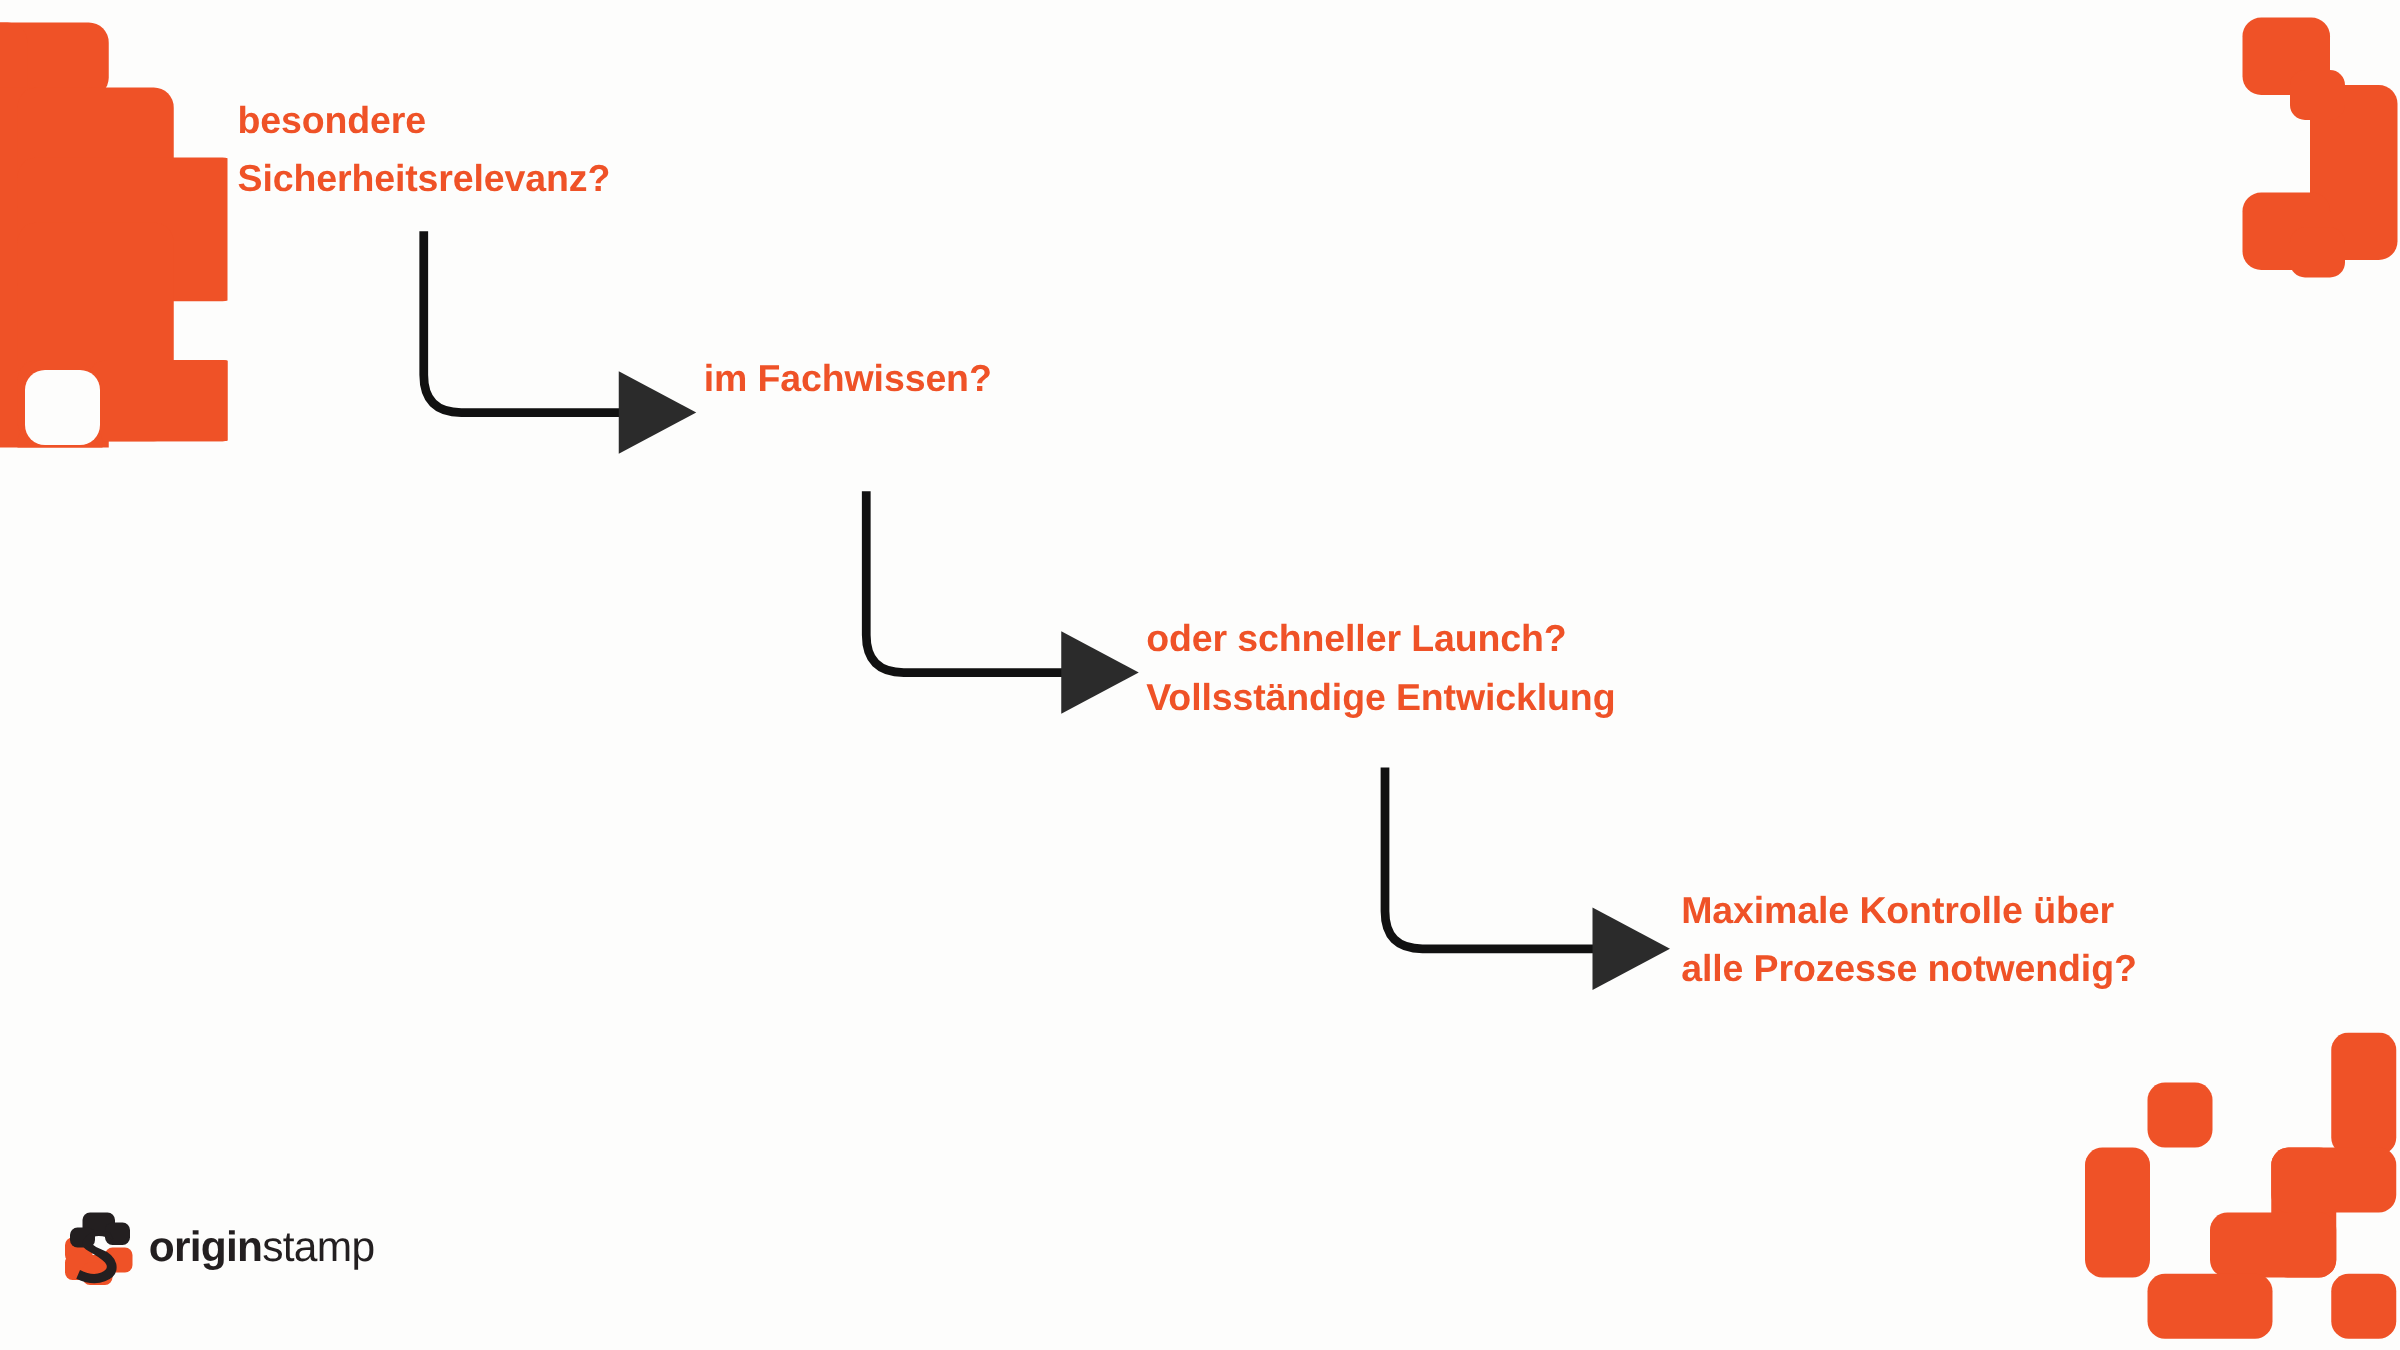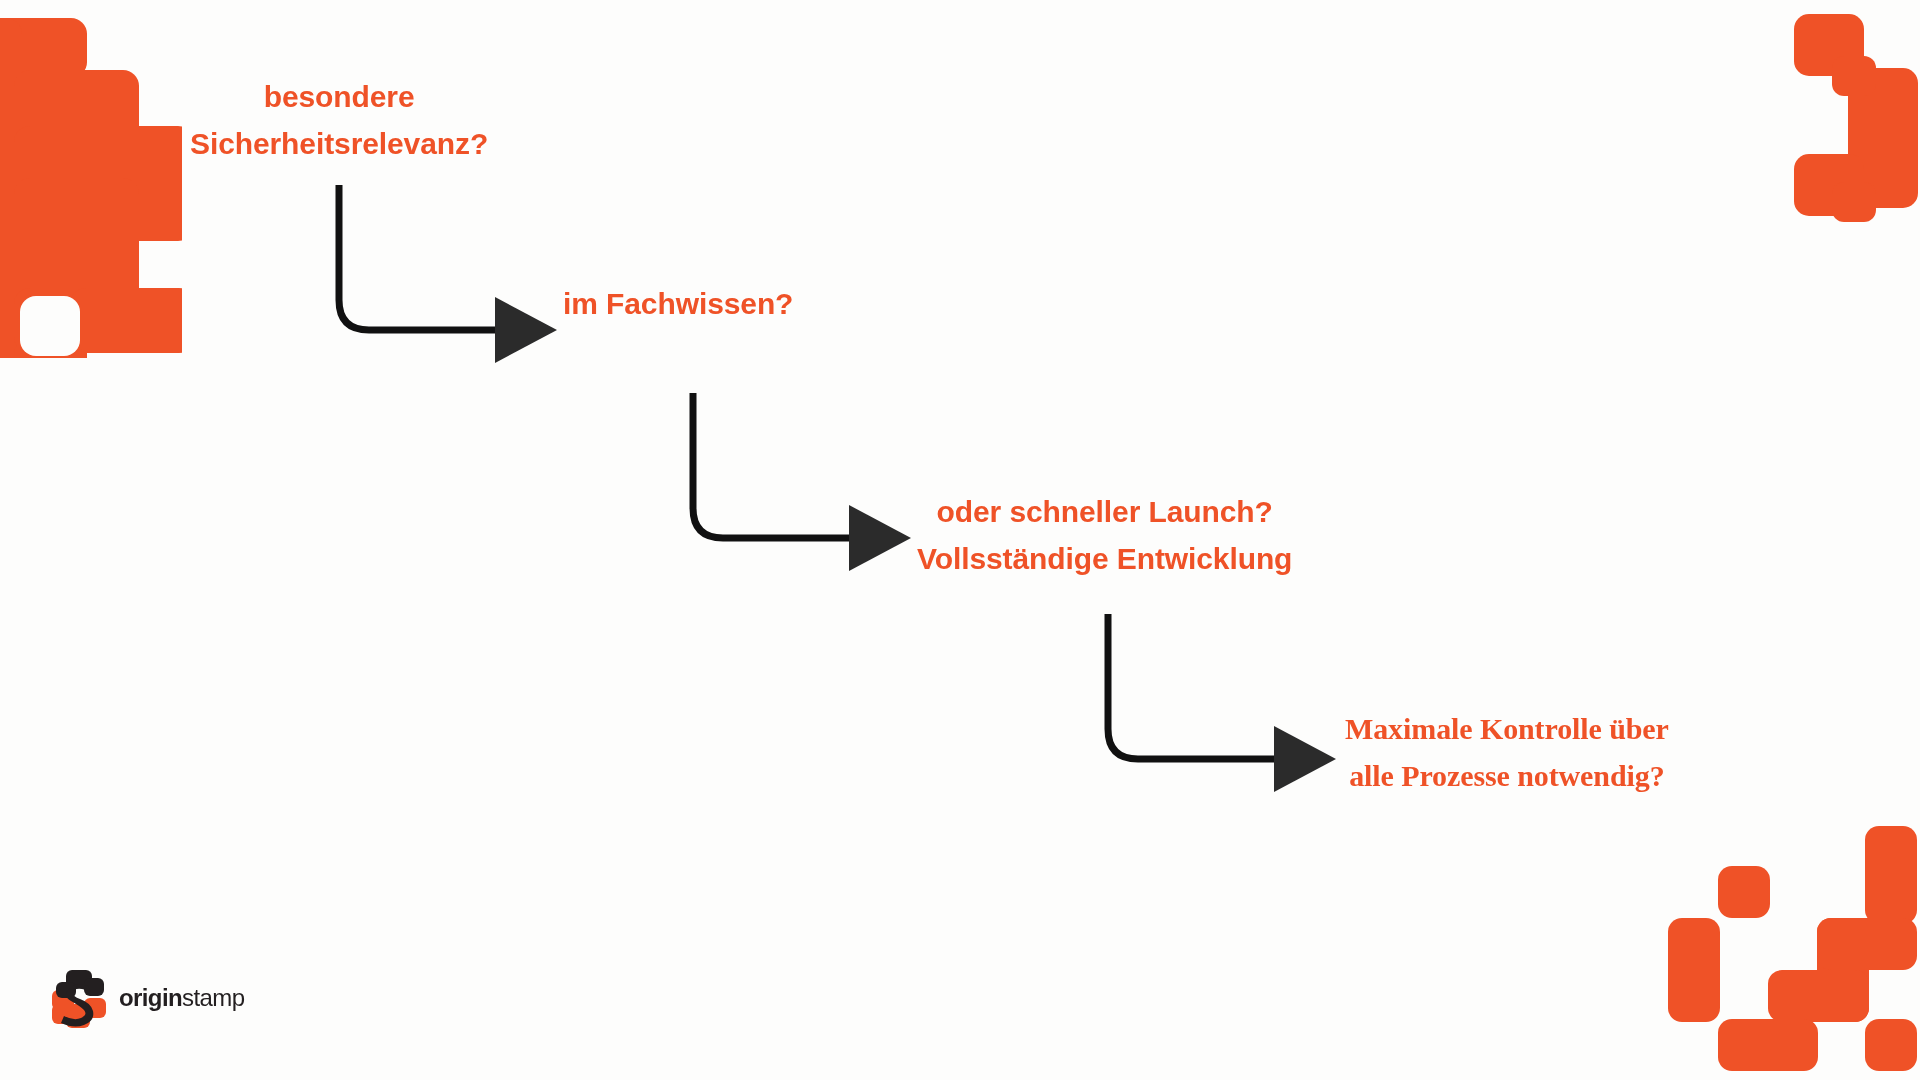--- a/index.html
+++ b/index.html
@@ -13,21 +13,20 @@
     background: #fdfdfc;
     font-family: "Liberation Sans", sans-serif;
     overflow: hidden;
   }
   #canvas {
     position: relative;
     width: 1920px;
     height: 1080px;
     background: #fdfdfc;
     overflow: hidden;
-    text-align: center;
   }
   
   .ornament {
     position: absolute;
     pointer-events: none;
   }
   .ornament svg { display: block; }
 
   
   .node {
@@ -51,21 +50,21 @@
   #logo {
     position: absolute;
     left: 50px;
     top: 968px;
     display: flex;
     align-items: center;
     gap: 11px;
   }
   #logo-mark { display: block; }
   #logo-text {
-    font-size: 24px;
+    font-size: 34px;
     letter-spacing: -0.6px;
     color: #231f20;
     line-height: 1;
     white-space: nowrap;
     padding-bottom: 3px;
   }
   #logo-text .wordmark-bold { font-weight: bold; }
   #logo-text .wordmark-light { font-weight: normal; }
 </style>
 </head>
@@ -148,21 +147,21 @@
     <span class="line">Vollsständige Entwicklung</span>
   </div>
 
   <div class="connector" style="left:1104px; top:614px;">
     <svg width="250" height="165" viewBox="0 0 250 165" xmlns="http://www.w3.org/2000/svg">
       <path d="M4 0 L4 115 Q4 145 34 145 L180 145" fill="none" stroke="#111111" stroke-width="7" stroke-linecap="butt"></path>
       <polygon points="170,112 232,145 170,178" fill="#2b2b2b"></polygon>
     </svg>
   </div>
 
-  <div class="node" style="left:1345px; top:706px;font-family:Liberation Serif, serif;">
+  <div class="node" style="left:1345px; top:706px;">
     <span class="line">Maximale Kontrolle über</span>
     <span class="line">alle Prozesse notwendig?</span>
   </div>
 
   <div id="logo">
     <svg id="logo-mark" width="58" height="62" viewBox="0 0 58 62" xmlns="http://www.w3.org/2000/svg">
       <g>
 
         <rect x="2" y="22" width="22" height="20" rx="6" fill="#ef5227"></rect>
         <rect x="2" y="36" width="36" height="20" rx="6" fill="#ef5227"></rect>

